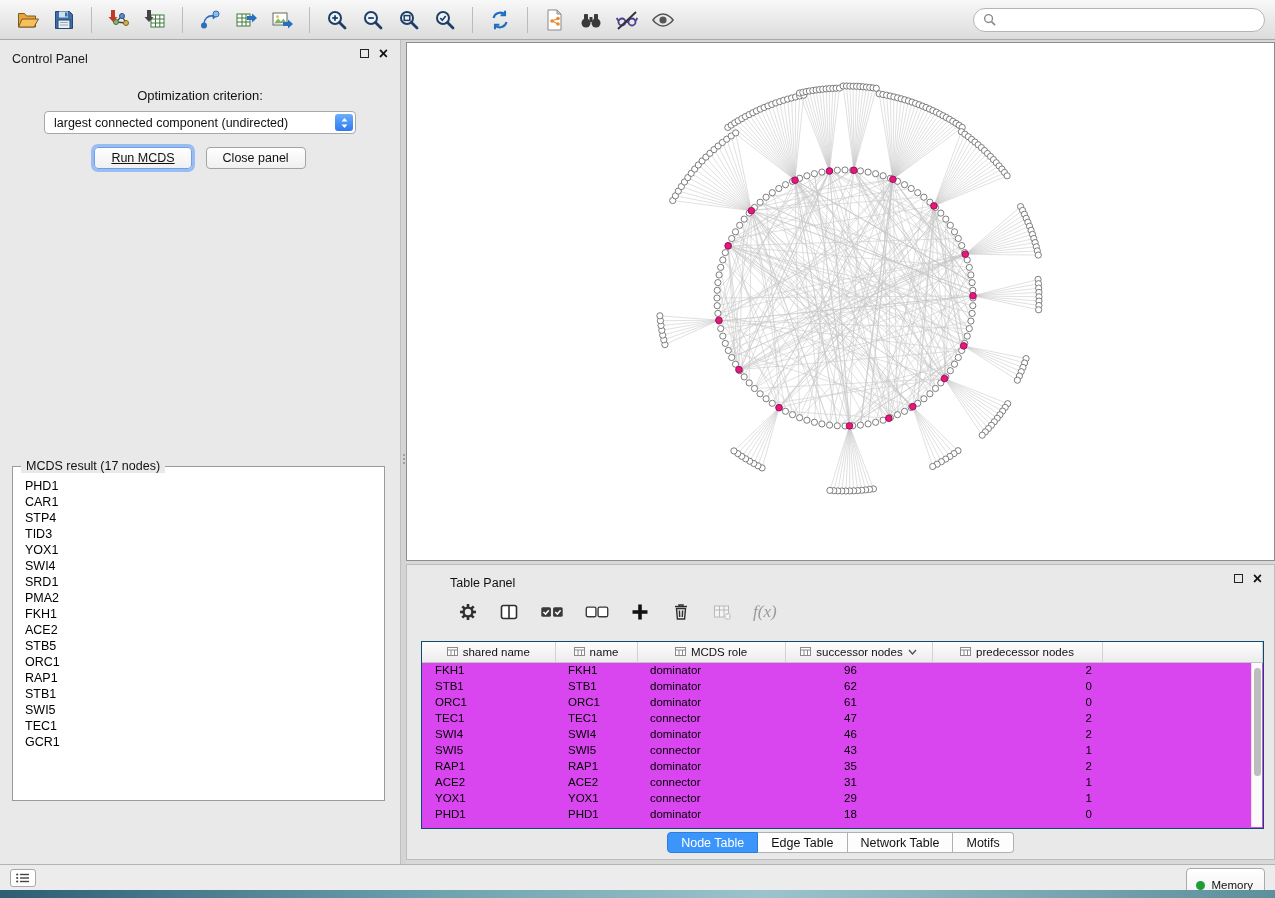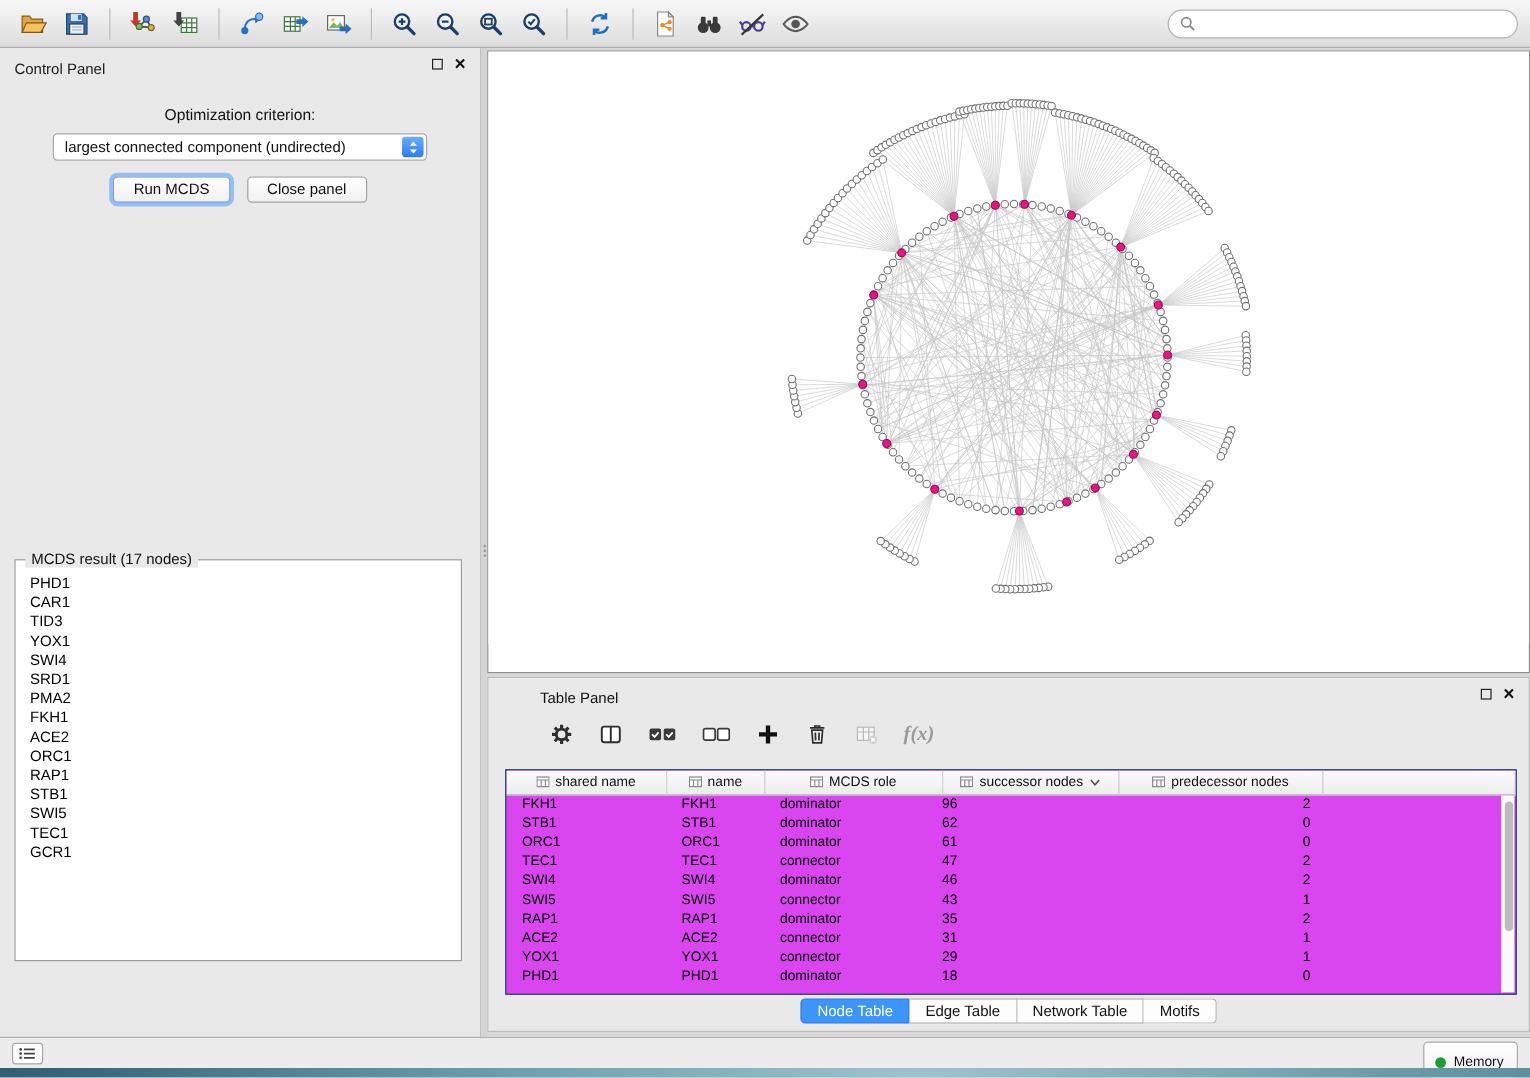--- a/index.html
+++ b/index.html
@@ -25,21 +25,21 @@
 .seg-tabs{display:flex;justify-content:center;margin-top:8px;}
 .seg-tab{background:#fdfdfd;border:1px solid #b1b1b1;border-left:none;padding:3px 13px;font-size:12.5px;color:#111;height:21px;display:flex;align-items:center;}
 .seg-tab:first-child{border-left:1px solid #b1b1b1;border-radius:4px 0 0 4px;}
 .seg-tab:last-child{border-radius:0 4px 4px 0;}
 .seg-tab.active{background:#3b95fb;border-color:#2f7ce0;color:#fff;}
 .opt-label{text-align:center;margin-top:20px;font-size:13px;color:#111;}
 .dropdown{width:312px;height:23px;margin:8px auto 0;background:#fff;border:1px solid #a8a8a8;border-radius:4px;position:relative;display:flex;align-items:center;padding-left:9px;font-size:12.5px;}
 .stepper{position:absolute;right:2px;top:2px;width:18px;height:17px;border-radius:3px;background:linear-gradient(#6aaefc,#2e7bf0);display:flex;align-items:center;justify-content:center;}
 .btn-row{display:flex;justify-content:center;gap:14px;margin-top:13px;}
 .push-btn{height:22px;padding:0 16px;font-size:12.5px;background:linear-gradient(#ffffff,#f0f0f0);border:1px solid #a3a3a3;border-radius:4px;display:flex;align-items:center;}
-.push-btn.focused{box-shadow:0 0 0 3px rgba(88,151,251,.55);border-color:#6f9fe8;}
+.push-btn.focused{box-shadow:0 0 0 3px rgba(88,151,251,.55);border-color:#6f9fe8;text-decoration:underline;}
 .result-box{position:absolute;left:12px;top:426px;width:373px;height:335px;background:#fff;border:1px solid #9b9b9b;}
 .result-legend{position:absolute;top:-8px;left:8px;background:#e9e9e9;padding:0 5px;font-size:12.5px;color:#111;}
 .result-list{padding:11px 12px;}
 .result-item{font-size:12.5px;line-height:16px;color:#000;}
 
 
 .v-splitter{position:absolute;left:401px;top:40px;width:5px;height:824px;background:#d4d4d4;}
 .grip{position:absolute;top:412px;left:0;width:5px;}
 .grip i{display:block;width:2px;height:2px;background:#8f8f8f;border-radius:50%;margin:2px auto;}
 
@@ -55,31 +55,31 @@
 .net-title{font-size:13px;font-weight:bold;color:#111;}
 .net-canvas{position:relative;width:867px;height:494px;background:#fff;}
 svg.graph{position:absolute;left:0;top:0;}
 
 
 .table-panel{position:absolute;left:0;top:524px;width:869px;height:296px;background:#e9e9e9;border:1px solid #bdbdbd;padding-left:27px;}
 .tp-header{position:relative;height:26px;padding:8px 0 0 16px;}
 .tp-title{font-size:12.5px;}
 .tp-controls{position:absolute;right:12px;top:8px;display:flex;gap:10px;align-items:center;}
 .tp-toolbar{display:flex;align-items:center;gap:21px;padding:6px 0 4px 24px;height:40px;}
-.tp-toolbar .ti{display:flex;align-items:center;justify-content:center;font-weight:bold;}
+.tp-toolbar .ti{display:flex;align-items:center;justify-content:center;}
 .tp-toolbar svg{display:block;}
 .fx{font-family:"Liberation Serif",serif;font-style:italic;font-size:17px;color:#9a9a9a;}
 .table-wrap{position:absolute;left:14px;right:10px;top:76px;height:188px;background:#d946ef;border:1px solid #0c4a6e;overflow:hidden;}
 table.node-table{width:100%;border-collapse:collapse;table-layout:fixed;}
 .node-table thead th{height:20px;background:linear-gradient(#fdfdfd,#ececec);border-right:1px solid #d2d2d2;border-bottom:1px solid #c4c4c4;font-weight:normal;font-size:11.5px;padding:0 6px;}
 .th-inner{display:flex;align-items:center;justify-content:center;gap:5px;}
 .th-label{white-space:nowrap;}
 .node-table tbody td{height:16px;font-size:11.5px;color:#000;white-space:nowrap;overflow:hidden;}
 .node-table td.c0,.node-table td.c1,.node-table td.c2{padding-left:13px;text-align:left;}
-.node-table td.c3{text-align:left;padding-right:16px;}
+.node-table td.c3{text-align:center;padding-right:16px;}
 .node-table td.c4{text-align:right;padding-right:10px;}
 .vscroll{position:absolute;right:1px;top:21px;bottom:1px;width:11px;background:#fafafa;border-left:1px solid #e2e2e2;}
 .vthumb{position:absolute;top:5px;left:2px;width:7px;height:108px;background:#bdbdbd;border-radius:4px;}
 .tp-tabs{position:absolute;bottom:6px;left:0;right:0;display:flex;justify-content:center;}
 
 
 .status-bar{position:absolute;left:0;top:864px;width:1275px;height:26px;background:#ececec;border-top:1px solid #b3b3b3;}
 .menu-btn{position:absolute;left:10px;top:4px;width:26px;height:18px;background:#fff;border:1px solid #a8a8a8;border-radius:3px;display:flex;align-items:center;justify-content:center;}
 .memory-btn{position:absolute;right:10px;top:3px;height:34px;padding:0 11px 0 9px;display:flex;align-items:center;gap:6px;background:linear-gradient(#fff,#efefef);border:1px solid #ababab;border-radius:4px;font-size:11.5px;}
 .mem-dot{width:9px;height:9px;border-radius:50%;background:#1f9c35;}
@@ -264,27 +264,29 @@
   </div>
   <div class="btn-row">
     <div class="push-btn focused">Run MCDS</div>
     <div class="push-btn">Close panel</div>
   </div>
   <div class="result-box">
     <span class="result-legend">MCDS result (17 nodes)</span>
     <div class="result-list">
         <div class="result-item">PHD1</div>
         <div class="result-item">CAR1</div>
+        <div class="result-item">STP4</div>
         <div class="result-item">TID3</div>
         <div class="result-item">YOX1</div>
         <div class="result-item">SWI4</div>
         <div class="result-item">SRD1</div>
         <div class="result-item">PMA2</div>
         <div class="result-item">FKH1</div>
         <div class="result-item">ACE2</div>
+        <div class="result-item">STB5</div>
         <div class="result-item">ORC1</div>
         <div class="result-item">RAP1</div>
         <div class="result-item">STB1</div>
         <div class="result-item">SWI5</div>
         <div class="result-item">TEC1</div>
         <div class="result-item">GCR1</div>
       </div>
   </div>
 </div>
 

